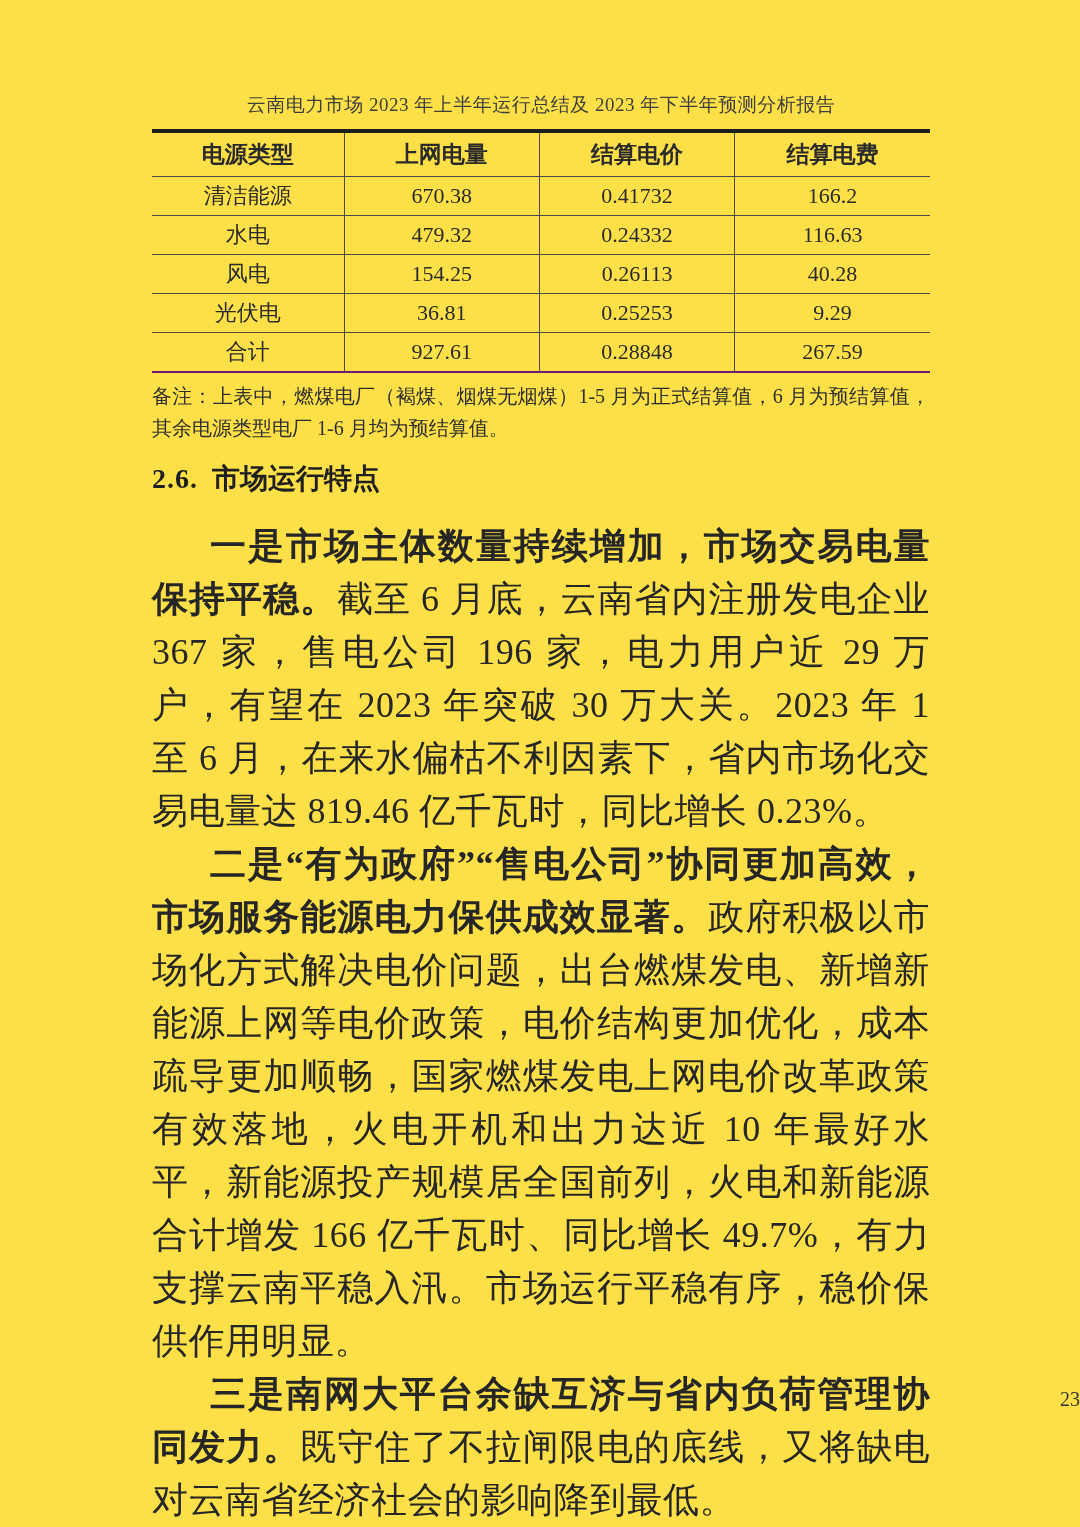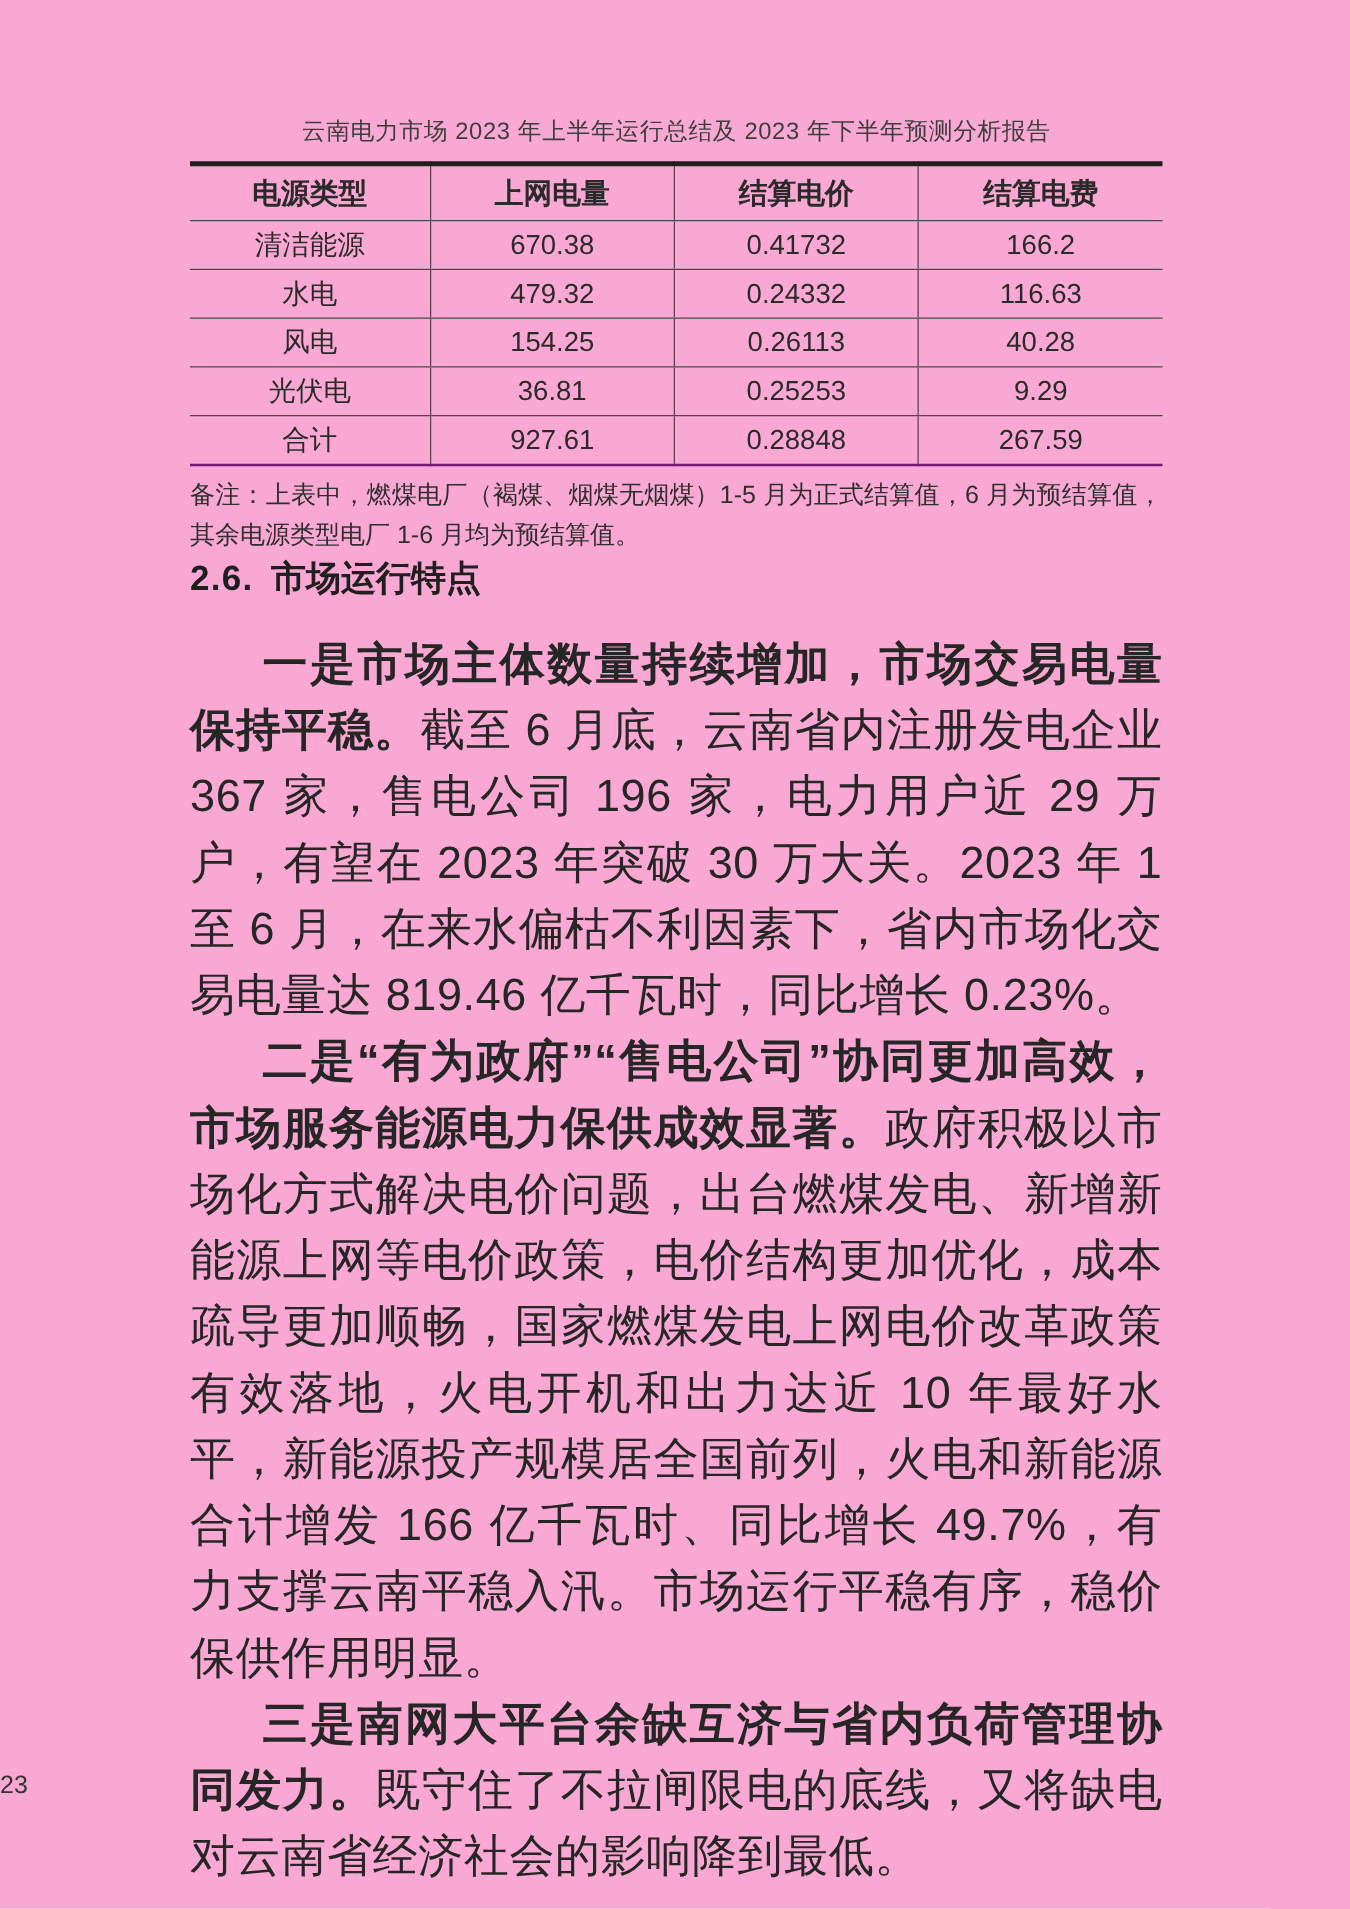--- a/index.html
+++ b/index.html
@@ -4,22 +4,22 @@
 <style>
   html, body {
     margin: 0;
     padding: 0;
     background: #f6f6f5;
   }
   .page {
     position: relative;
     width: 1080px;
     height: 1527px;
-    background: #f9a8d4;
-    font-family: Liberation Sans, sans-serif;
+    background: #fde047;
+    font-family: Liberation Serif, serif;
     color: #242424;
     overflow: hidden;
   }
   .content {
     position: absolute;
     left: 152px;
     top: 0;
     width: 778px;
   }
   .doc-header {
@@ -57,45 +57,45 @@
   col.c-type { width: 24.7%; }
   col.c-num  { width: 25.1%; }
   .table-note {
     margin-top: 7px;
     font-size: 20px;
     line-height: 32px;
     text-align: justify;
     color: #2e2e2e;
   }
   .section-heading {
-    margin-top: 0;
+    margin-top: 16px;
     font-size: 28px;
     font-weight: bold;
     color: #1f1f1f;
   }
   .section-heading .sec-num { margin-right: 14px; letter-spacing: 1px; }
   .body-text {
     margin-top: 22px;
   }
   .body-text p {
     margin: 0;
     font-size: 36px;
     line-height: 53px;
     text-align: justify;
     text-indent: 58px;
     color: #262626;
     letter-spacing: 0.5px;
   }
   .body-text .lead { font-weight: bold; }
   .page-footer {
     position: absolute;
-    bottom: 87px;
+    bottom: 116px;
     left: 0;
     width: 100%;
-    text-align: left;
+    text-align: right;
     font-size: 20px;
     color: #333;
   }
 </style>
 </head>
 <body>
 
 <div class="page">
   <div class="content">
 

